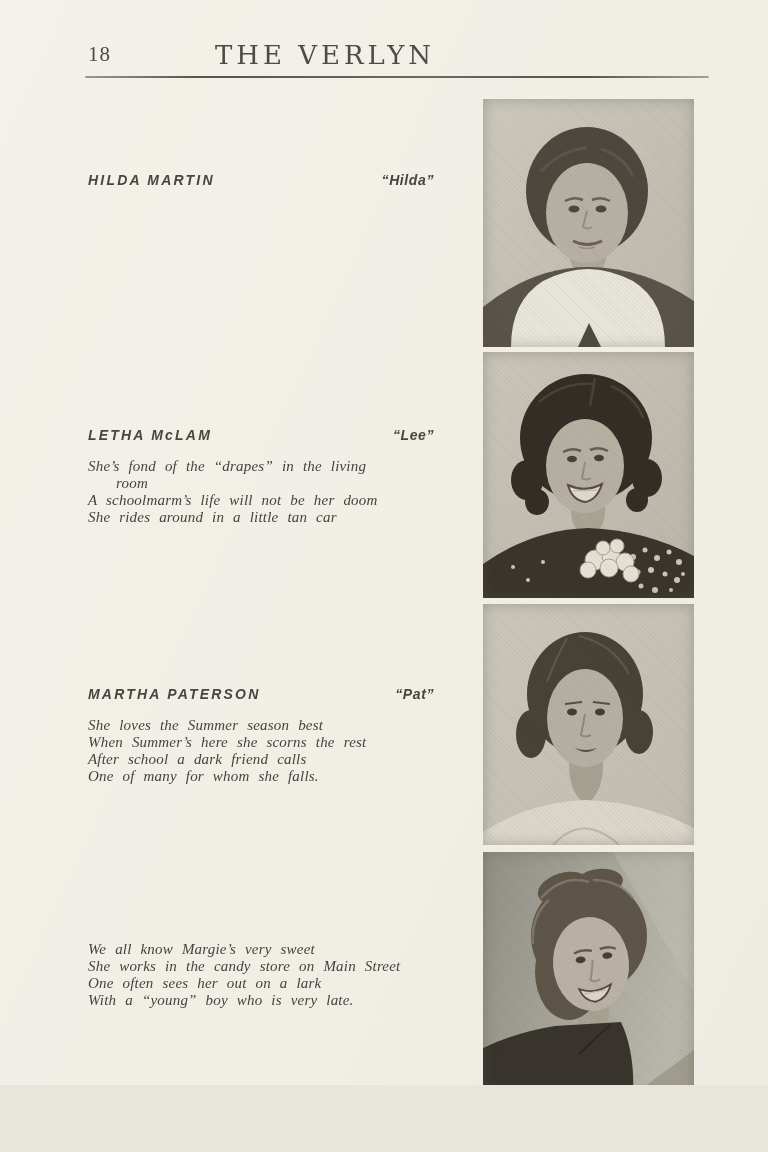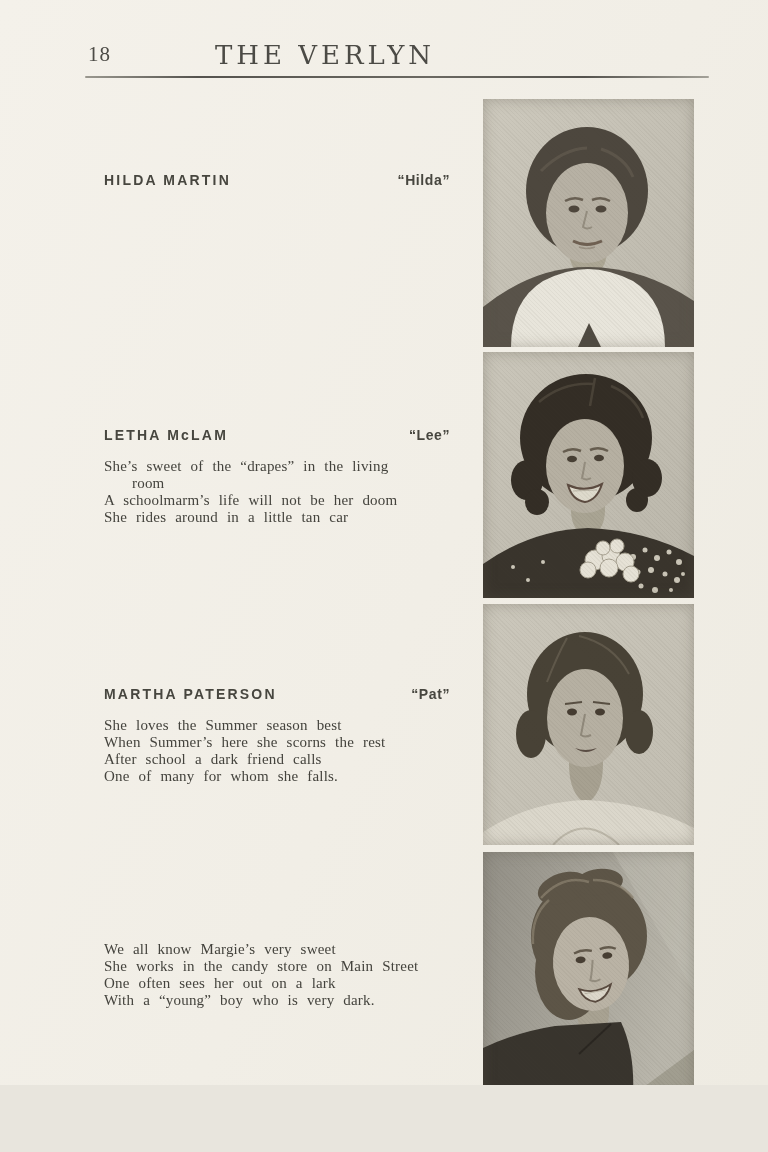--- a/index.html
+++ b/index.html
@@ -23,21 +23,21 @@
     font-size:26px; letter-spacing:4px; color:#4c4b46;
     font-family:"DejaVu Serif", serif;
   }
   .header-rule {
     position:absolute; left:85px; top:76px; width:624px; height:2px;
     background:linear-gradient(to right, #9a988f, #55534e 18%, #6b6962 55%, #55534e 80%, #a3a198);
     border-radius:1px;
   }
 
   
-  .entry { position:absolute; left:104px; width:374px; }
+  .entry { position:absolute; left:88px; width:374px;font-style:italic; }
   .entry-header {
     display:flex; justify-content:space-between; align-items:baseline;
     width:346px; line-height:16px;
     font-family:"Liberation Sans", sans-serif;
     font-weight:bold; font-size:14px; color:#47463f;
   }
   .entry-name { letter-spacing:2.2px; }
   .entry-nickname { letter-spacing:0.6px; }
   .poem {
     margin-top:15px;
@@ -85,21 +85,21 @@
       <span class="entry-nickname">“Hilda”</span>
     </div>
   </div>
 
   <div class="entry" id="entry-2">
     <div class="entry-header">
       <span class="entry-name">LETHA McLAM</span>
       <span class="entry-nickname">“Lee”</span>
     </div>
     <div class="poem">
-      <div class="line">She’s sweet of the “drapes” in the living</div>
+      <div class="line">She’s fond of the “drapes” in the living</div>
       <div class="line indent">room</div>
       <div class="line">A schoolmarm’s life will not be her doom</div>
       <div class="line">She rides around in a little tan car</div>
     </div>
   </div>
 
   <div class="entry" id="entry-3">
     <div class="entry-header">
       <span class="entry-name">MARTHA PATERSON</span>
       <span class="entry-nickname">“Pat”</span>
@@ -110,21 +110,21 @@
       <div class="line">After school a dark friend calls</div>
       <div class="line">One of many for whom she falls.</div>
     </div>
   </div>
 
   <div class="entry" id="entry-4">
     <div class="poem">
       <div class="line">We all know Margie’s very sweet</div>
       <div class="line">She works in the candy store on Main Street</div>
       <div class="line">One often sees her out on a lark</div>
-      <div class="line">With a “young” boy who is very dark.</div>
+      <div class="line">With a “young” boy who is very late.</div>
     </div>
   </div>
 
   <div class="photo" id="photo-1">
     <svg viewBox="0 0 211 248" preserveAspectRatio="none">
       <defs>
         <linearGradient id="p1bg" x1="0" y1="0" x2="1" y2="1">
           <stop offset="0" stop-color="#cdc9bd"></stop>
             <stop offset="1" stop-color="#bcb8ac"></stop>
         </linearGradient>

